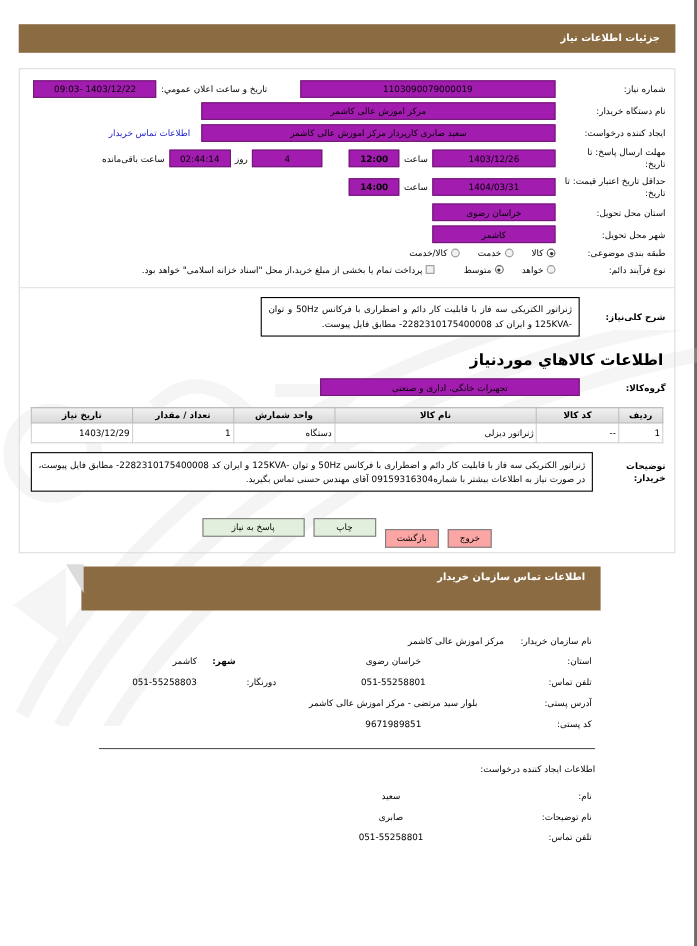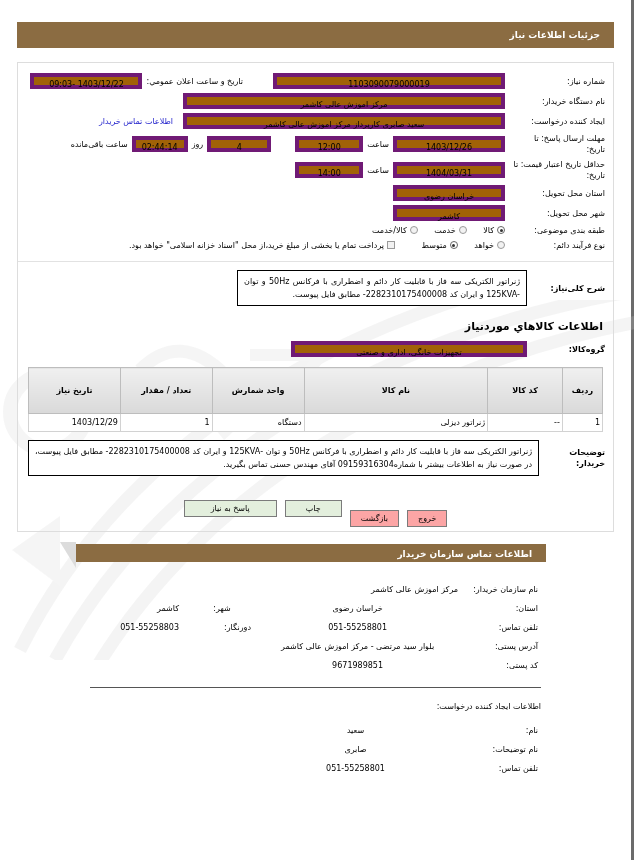--- a/index.html
+++ b/index.html
@@ -35,21 +35,21 @@
     background:#8b6c42;
     color:#fff;
     font-weight:bold;
     font-size:9px;
     padding:6px 14px 7px 10px;
     text-align:right;
     box-sizing:border-box;
     position:relative;
   }
   .bar-1{margin:22px 17px 0 17px;height:26px;line-height:14px;}
-  .bar-2{margin:0 85px 0 74px;height:18px;line-height:11px;padding-top:5px;}
+  .bar-2{margin:0 85px 0 74px;height:40px;line-height:11px;padding-top:5px;}
   .bar-wrap-2{position:relative;margin-top:12px;}
   .bar-arrow{
     position:absolute;left:60px;top:-2px;
     width:0;height:0;
     border-top:26px solid #dcdcdc;
     border-left:16px solid transparent;
   }
 
   
   .panel{
@@ -61,31 +61,31 @@
   }
 
   table.form{width:100%;border-collapse:collapse;}
   table.form td{padding:2px 4px;vertical-align:middle;font-size:8px;}
   .lbl{
     text-align:right;white-space:normal;
     width:92px;padding-right:8px !important;
     font-size:8px;line-height:11px;color:#000;
   }
   .fld{
-    border:4px solid #701a75;
-    background:#a16207;
+    border:1px solid #701a75;
+    background:#a21caf;
     height:16px;line-height:16px;
     padding:0 5px;
     text-align:center;
     font-size:8px;
     box-sizing:border-box;
     display:inline-block;
   }
   .fld.wide{width:232px;}
-  .fld.small{width:68px;}
+  .fld.small{width:46px;font-weight:bold;}
   .fld.num{width:62px;text-align:center;}
   .inline-lbl{font-size:8px;padding:0 4px;white-space:nowrap;}
   .link{color:#2222cc;font-size:8px;text-decoration:none;white-space:nowrap;}
   .rowline{display:flex;align-items:center;justify-content:flex-start;gap:0;}
 
   
   .radio{
     display:inline-block;width:8px;height:8px;border-radius:50%;
     border:1px solid #9a9a9a;background:#f2f2f2;vertical-align:-1px;
     box-sizing:border-box;position:relative;margin-left:3px;
@@ -104,28 +104,28 @@
 
   
   .hr{border:0;border-top:1px solid #e2e2e2;margin:8px 0 6px 0;}
 
   
   .descbox{
     border:1px solid #000;background:#fff;
     padding:4px 6px;font-size:8px;line-height:13px;
     text-align:justify;box-sizing:border-box;
   }
-  .sec-title{font-weight:bold;font-size:11px;}
+  .sec-title{font-weight:bold;font-size:14px;}
 
   
   table.goods{width:100%;border-collapse:collapse;margin-top:2px;}
   table.goods th{
     background:linear-gradient(#f0f0f0,#d9d9d9);
     border:1px solid #bdbdbd;
-    font-size:8px;font-weight:bold;padding:18px 2px;text-align:center;
+    font-size:8px;font-weight:bold;padding:2px 2px;text-align:center;
     color:#000;
   }
   table.goods td{
     border:1px solid #d2d2d2;background:#fff;
     font-size:8px;padding:4px 2px;
   }
 
   
   .btns{display:flex;justify-content:center;align-items:center;gap:8px;margin:11px 0 4px 0;}
   .btn{
@@ -364,21 +364,21 @@
         <tbody>
             <tr>
           <td class="c-lbl">نام سازمان خریدار:</td>
           <td class="c-val">مرکز اموزش عالی کاشمر</td>
           <td class="c-lbl2"></td>
           <td class="c-val2"></td>
         </tr>
         <tr>
           <td class="c-lbl">استان:</td>
           <td class="c-val" style="text-align:center;">خراسان رضوی</td>
-          <td class="c-lbl2" style="text-align:center;">شهر:</td>
+          <td class="c-lbl2" style="text-align:left;font-weight:bold;">شهر:</td>
           <td class="c-val2" style="text-align:right;padding-right:10px;">کاشمر</td>
         </tr>
         <tr>
           <td class="c-lbl">تلفن تماس:</td>
           <td class="c-val" style="text-align:center;">051-55258801</td>
           <td class="c-lbl2" style="text-align:right;">دورنگار:</td>
           <td class="c-val2" style="text-align:right;padding-right:10px;">051-55258803</td>
         </tr>
         <tr>
           <td class="c-lbl">آدرس پستی:</td>

